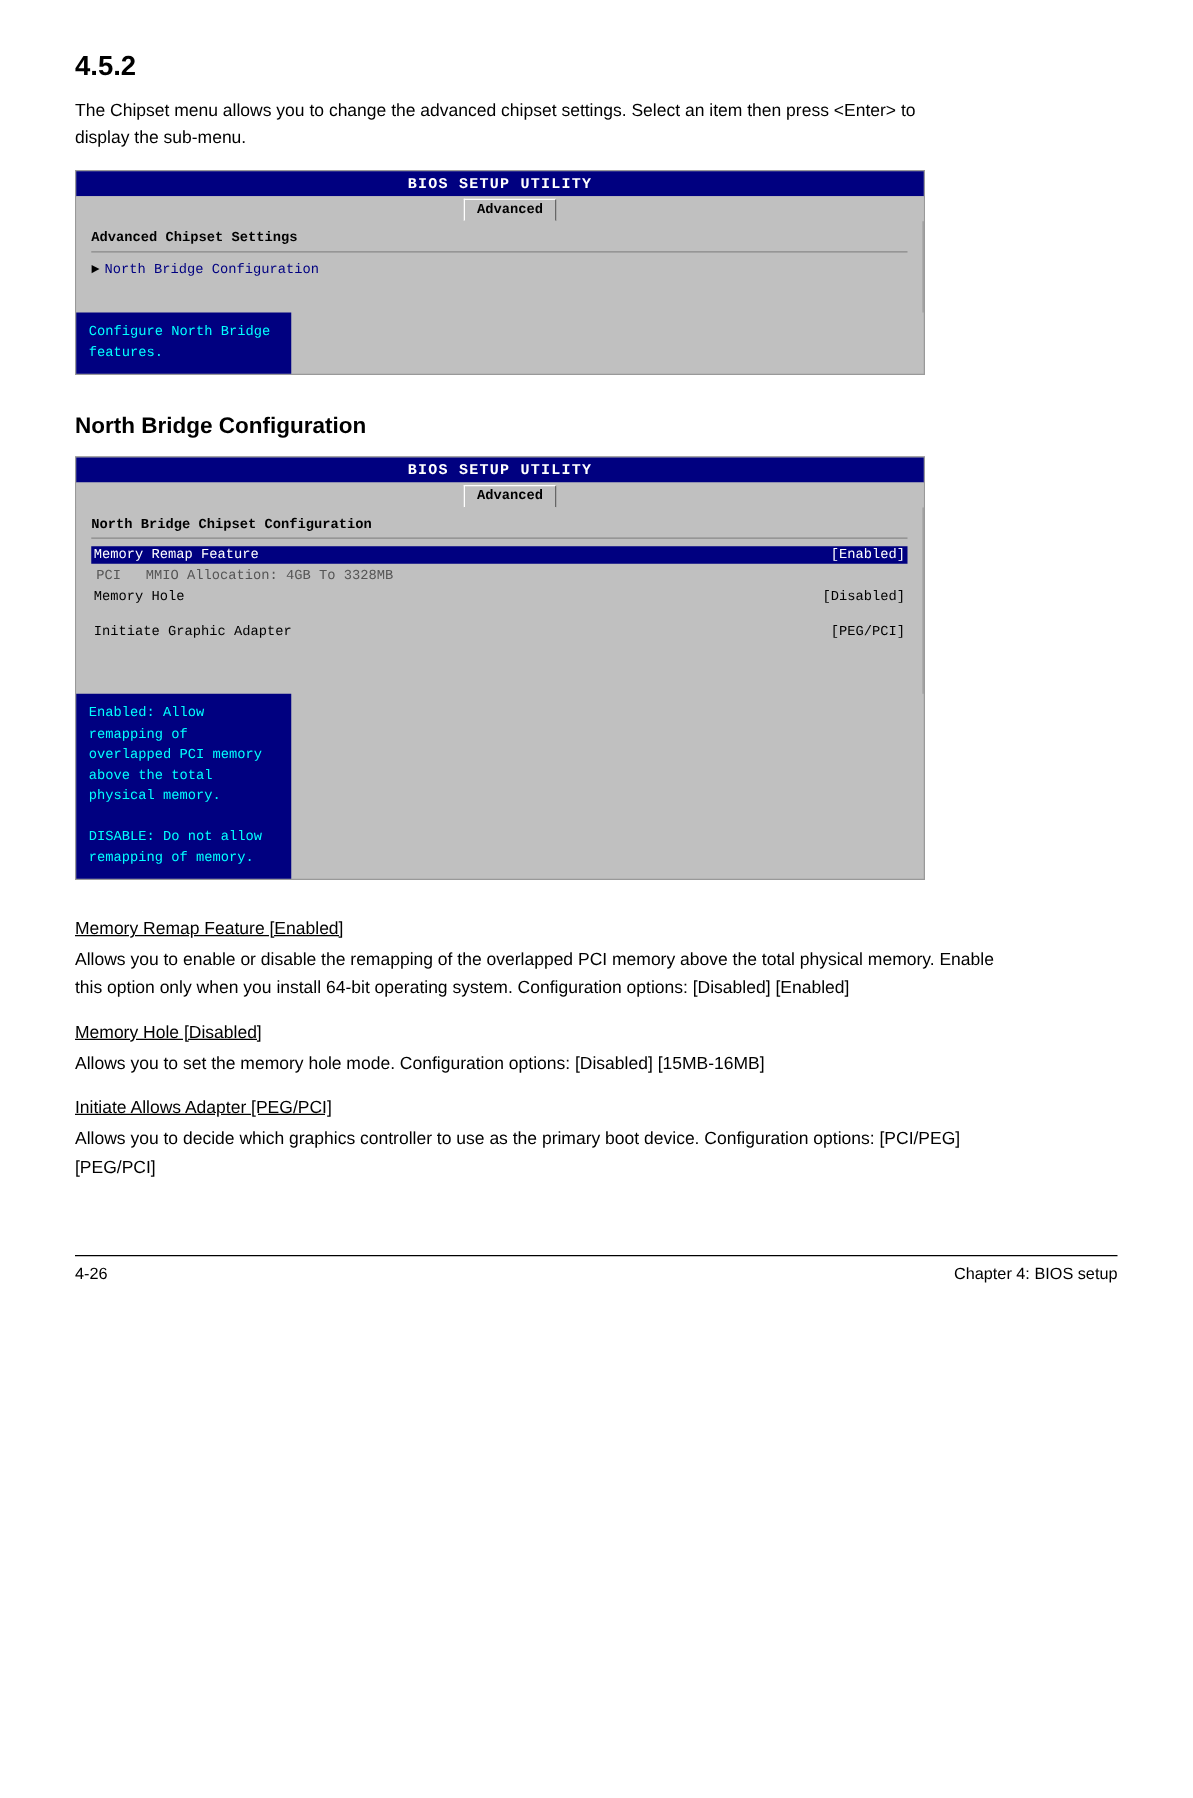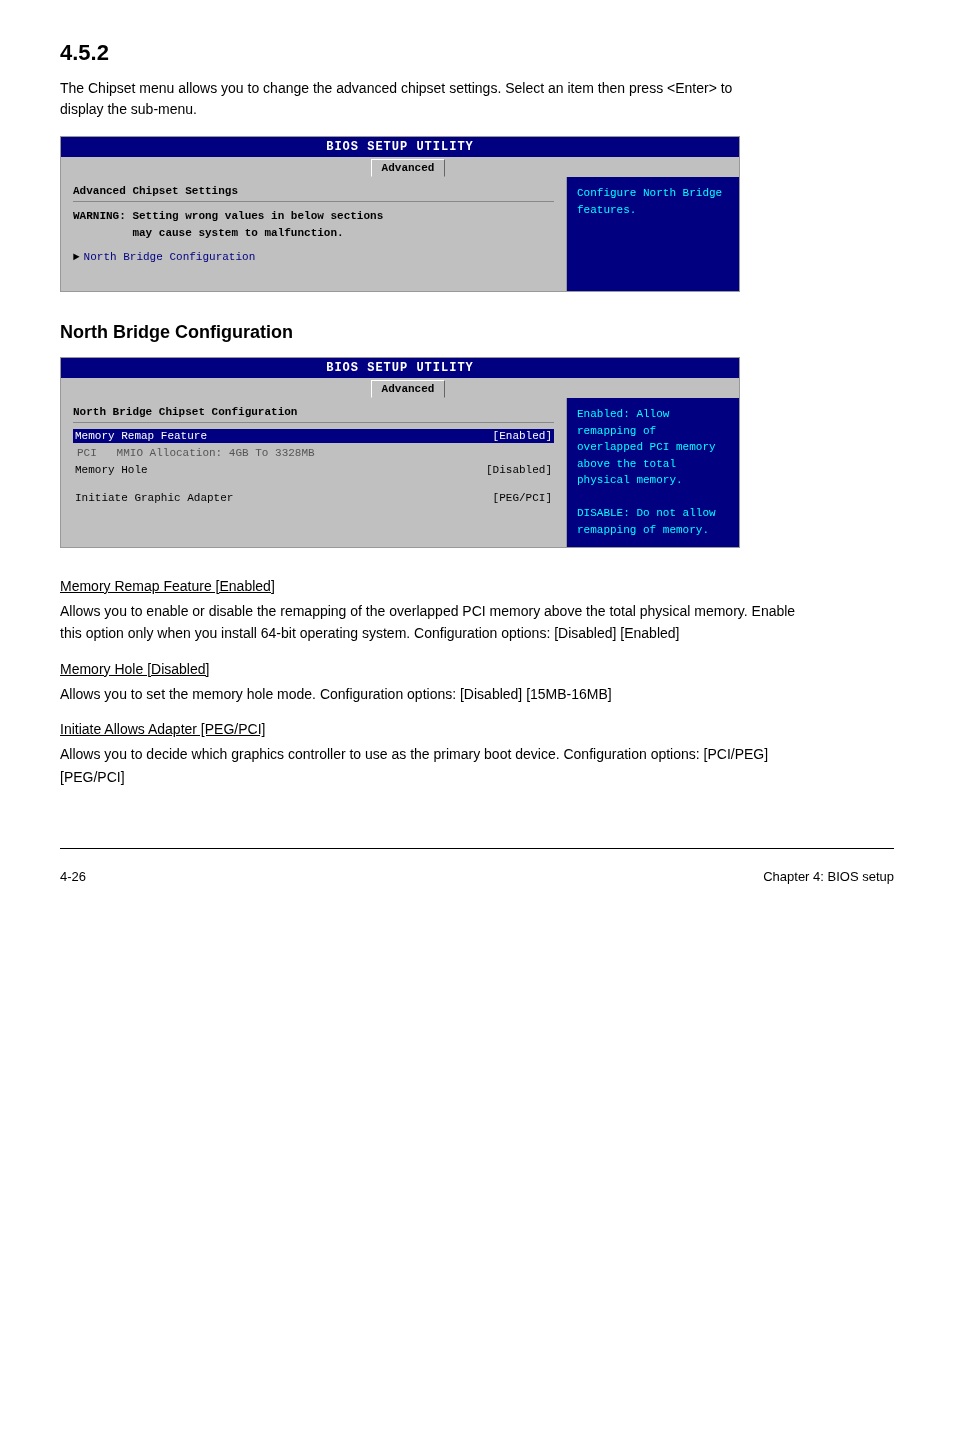--- a/index.html
+++ b/index.html
@@ -66,21 +66,21 @@
     }
 
     .bios-tab.active {
       background: #c0c0c0;
       border-bottom: 1px solid #c0c0c0;
       font-weight: bold;
     }
 
     .bios-content {
       display: flex;
-      flex-direction: row;
+      flex-direction: column;
       padding: 0;
     }
 
     .bios-left {
       flex: 1;
       padding: 8px 12px;
       border-right: 1px solid #999;
       background: #c0c0c0;
     }
 
@@ -182,21 +182,21 @@
       line-height: 1.6;
       margin-bottom: 4px;
       max-width: 760px;
     }
 
     .page-footer {
       display: flex;
       justify-content: space-between;
       margin-top: 60px;
       border-top: 1px solid #000;
-      padding-top: 20px;
+      padding-top: 6px;
       font-size: 13px;
     }
 
     .highlighted-name {
       color: #00ffff;
     }
 
     .highlighted-value {
       color: #fff;
     }
@@ -209,21 +209,20 @@
 <p class="section-desc">The Chipset menu allows you to change the advanced chipset settings. Select an item then press &lt;Enter&gt; to display the sub-menu.</p>
 
 <div class="bios-box">
   <div class="bios-header">BIOS SETUP UTILITY</div>
   <div class="bios-tab-row">
     <div class="bios-tab active">Advanced</div>
   </div>
   <div class="bios-content">
     <div class="bios-left">
       <div class="bios-section-title">Advanced Chipset Settings</div>
-      <div class="bios-warning">WARNING: Setting wrong values in below sections<br>&nbsp;&nbsp;&nbsp;&nbsp;&nbsp;&nbsp;&nbsp;&nbsp;&nbsp;may cause system to malfunction.</div>
       <div class="bios-menu-item">
         <span class="arrow">►</span>
         <span>North Bridge Configuration</span>
       </div>
       <div class="bios-spacer"></div>
       <div class="bios-spacer"></div>
     </div>
     <div class="bios-right">
       <span>Configure North Bridge<br>features.</span>
     </div>

